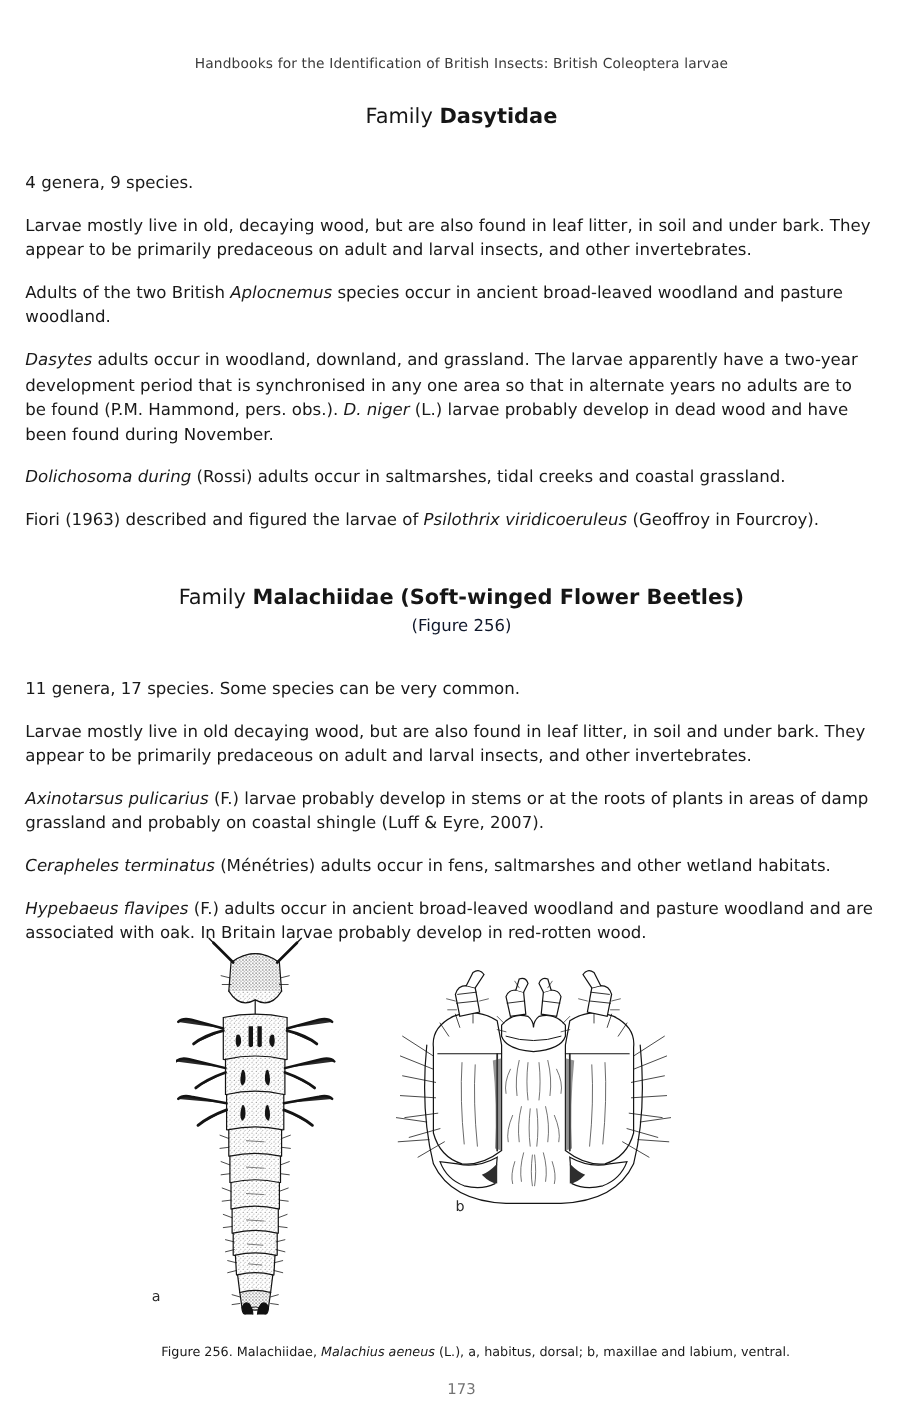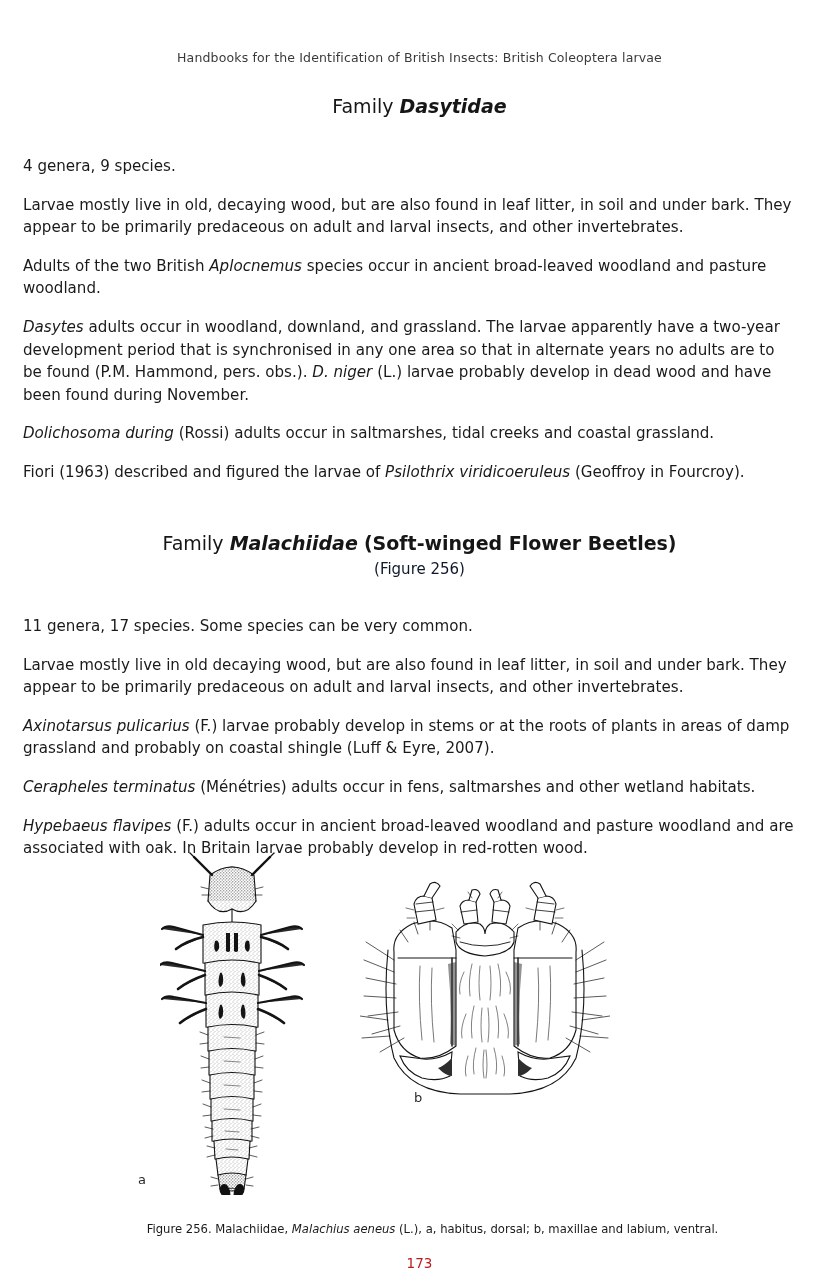--- a/index.html
+++ b/index.html
@@ -39,21 +39,21 @@
   .family-heading {
     position: absolute;
     left: 0;
     width: 839px;
     text-align: center;
     font-size: 19px;
     color: #161616;
     font-family: "DejaVu Sans", sans-serif;
   }
   .family-heading .label { font-weight: 400; }
-  .family-heading .name  { font-weight: 700; font-style: italic; }
+  .family-heading .name  { font-weight: 700; }
   .family-heading .common{ font-weight: 700; }
 
   #heading-dasytidae { top: 95px; }
   #heading-malachiidae { top: 532px; }
 
   .figure-ref {
     position: absolute;
     top: 560px;
     left: 0;
     width: 839px;
@@ -112,21 +112,21 @@
   }
   .figure-caption i { font-style: italic; }
 
   .page-number {
     position: absolute;
     top: 1255px;
     left: 0;
     width: 839px;
     text-align: center;
     font-size: 13.5px;
-    color: #b91c1c;
+    color: #737373;
   }
 </style>
 </head>
 <body>
 
 <div class="page">
 
   <div class="running-header">Handbooks for the Identification of British Insects: British Coleoptera larvae</div>
 
   <div class="family-heading" id="heading-dasytidae">

